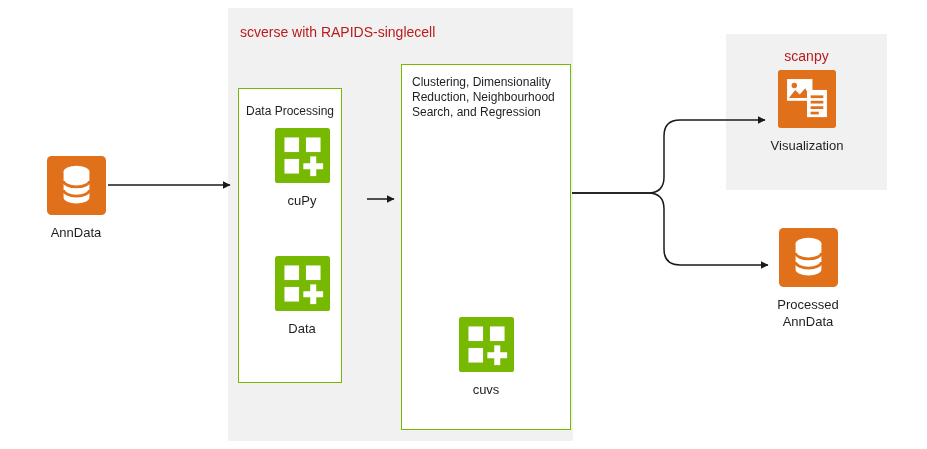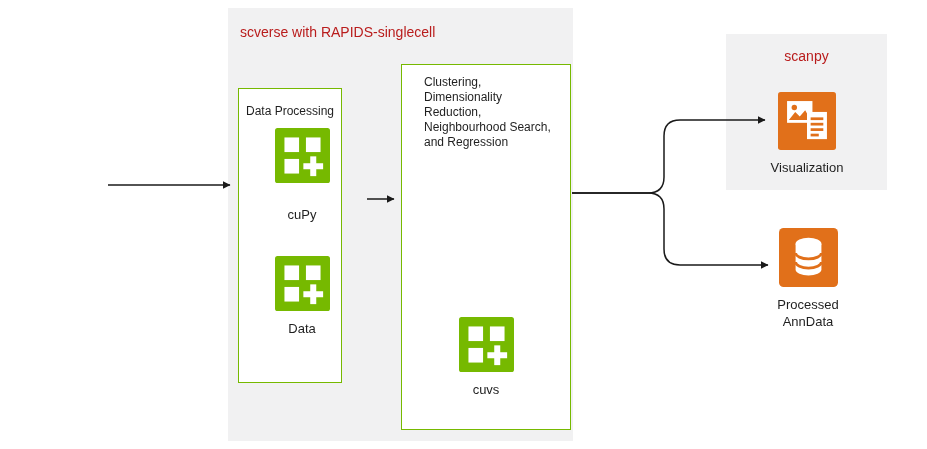--- a/index.html
+++ b/index.html
@@ -75,26 +75,38 @@
     <path d="M572 193 H 648 Q 664 193 664 177 V 136 Q 664 120 680 120 H 765" fill="none" stroke="#1a1a1a" stroke-width="1.5" marker-end="url(#arrow)"></path>
     <path d="M572 193 H 648 Q 664 193 664 209 V 249 Q 664 265 680 265 H 768" fill="none" stroke="#1a1a1a" stroke-width="1.5" marker-end="url(#arrow)"></path>
   </svg>
 
   <div class="panel" style="left:228px; top:8px; width:345px; height:433px;"></div>
   <div class="panel-title" style="left:240px; top:24px;">scverse with RAPIDS-singlecell</div>
 
   <div class="panel" style="left:726px; top:34px; width:161px; height:156px;"></div>
   <div class="panel-title" style="left:726px; top:48px; width:161px; text-align:center;">scanpy</div>
 
+  <div class="node" style="left:42px; top:156px; width:68px;">
+    <span class="icon-wrap">
+      <svg viewBox="0 0 64 64" width="59" height="59">
+        <rect width="64" height="64" rx="5" fill="#E1701A"></rect>
+        <ellipse cx="32" cy="17" rx="14" ry="6.5" fill="#ffffff"></ellipse>
+        <path d="M18 17 v28 a14 6.5 0 0 0 28 0 v-28 z" fill="#ffffff"></path>
+        <path d="M18 27 a14 6.5 0 0 0 28 0" fill="none" stroke="#E1701A" stroke-width="3"></path>
+        <path d="M18 37 a14 6.5 0 0 0 28 0" fill="none" stroke="#E1701A" stroke-width="3"></path>
+      </svg>
+    </span>
+    <div class="caption">AnnData</div>
+  </div>
 
   <div class="group" style="left:238px; top:88px; width:104px; height:295px;">
     <div class="group-title center" style="margin-top:15px;">Data Processing</div>
   </div>
 
-  <div class="node" style="left:268px; top:128px; width:68px;gap:14px;">
+  <div class="node" style="left:268px; top:128px; width:68px;">
     <span class="icon-wrap">
       <svg viewBox="0 0 64 64" width="55" height="55">
         <rect width="64" height="64" rx="3" fill="#76B900"></rect>
         <rect x="11" y="11" width="17" height="17" fill="#ffffff"></rect>
         <rect x="36" y="11" width="17" height="17" fill="#ffffff"></rect>
         <rect x="11" y="36" width="17" height="17" fill="#ffffff"></rect>
         <rect x="33" y="41" width="23" height="7" fill="#ffffff"></rect>
         <rect x="41" y="33" width="7" height="23" fill="#ffffff"></rect>
       </svg>
     </span>
@@ -109,40 +121,40 @@
         <rect x="36" y="11" width="17" height="17" fill="#ffffff"></rect>
         <rect x="11" y="36" width="17" height="17" fill="#ffffff"></rect>
         <rect x="33" y="41" width="23" height="7" fill="#ffffff"></rect>
         <rect x="41" y="33" width="7" height="23" fill="#ffffff"></rect>
       </svg>
     </span>
     <div class="caption">Data</div>
   </div>
 
   <div class="group" style="left:401px; top:64px; width:170px; height:366px;">
-    <div class="group-title" style="margin:10px 10px 0 22px;">Clustering, Dimensionality Reduction, Neighbourhood Search, and Regression</div>
+    <div class="group-title" style="margin:10px 10px 0 10px;">Clustering, Dimensionality Reduction, Neighbourhood Search, and Regression</div>
   </div>
 
 
 
   <div class="node" style="left:452px; top:317px; width:68px;">
     <span class="icon-wrap">
       <svg viewBox="0 0 64 64" width="55" height="55">
         <rect width="64" height="64" rx="3" fill="#76B900"></rect>
         <rect x="11" y="11" width="17" height="17" fill="#ffffff"></rect>
         <rect x="36" y="11" width="17" height="17" fill="#ffffff"></rect>
         <rect x="11" y="36" width="17" height="17" fill="#ffffff"></rect>
         <rect x="33" y="41" width="23" height="7" fill="#ffffff"></rect>
         <rect x="41" y="33" width="7" height="23" fill="#ffffff"></rect>
       </svg>
     </span>
     <div class="caption">cuvs</div>
   </div>
 
-  <div class="node" style="left:768px; top:92px; width:78px;">
+  <div class="node" style="left:768px; top:70px; width:78px;">
     <span class="icon-wrap">
       <svg viewBox="0 0 64 64" width="58" height="58">
         <rect width="64" height="64" rx="3" fill="#E1701A"></rect>
         <rect x="10" y="10" width="28" height="24" fill="#ffffff"></rect>
         <circle cx="18" cy="17" r="3" fill="#E1701A"></circle>
         <path d="M12 31 l7 -9 5 5 6 -7 6 11 z" fill="#E1701A"></path>
         <rect x="32" y="22" width="22" height="30" fill="#ffffff"></rect>
         <rect x="36" y="28" width="14" height="3" fill="#E1701A"></rect>
         <rect x="36" y="34" width="14" height="3" fill="#E1701A"></rect>
         <rect x="36" y="40" width="14" height="3" fill="#E1701A"></rect>

